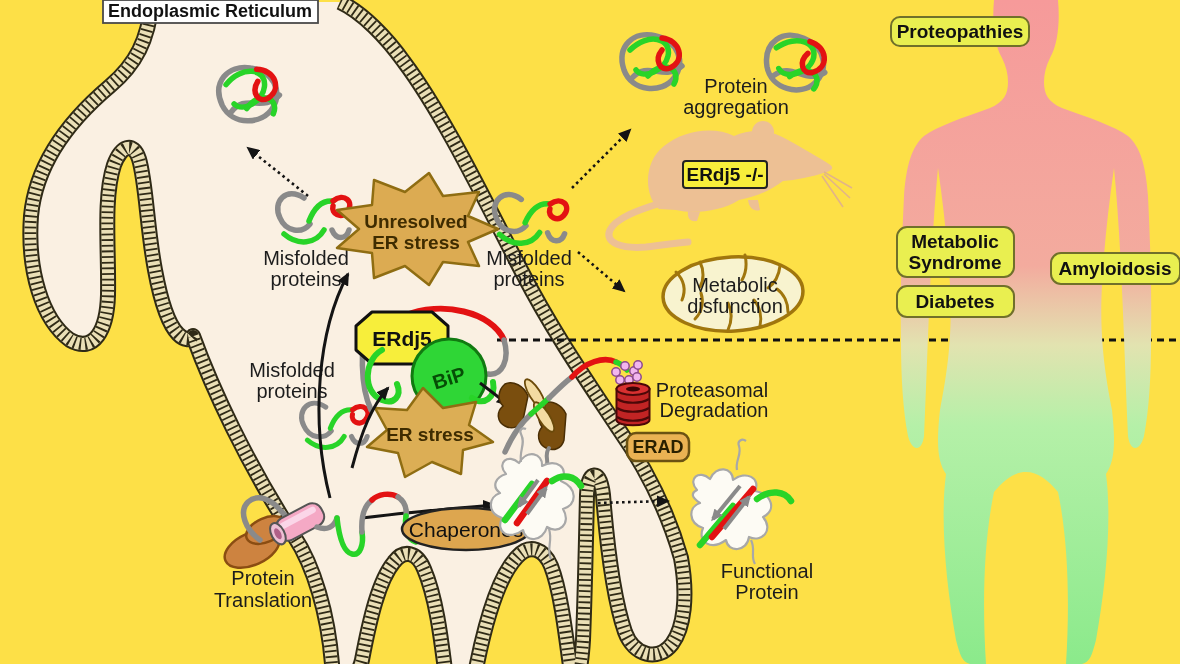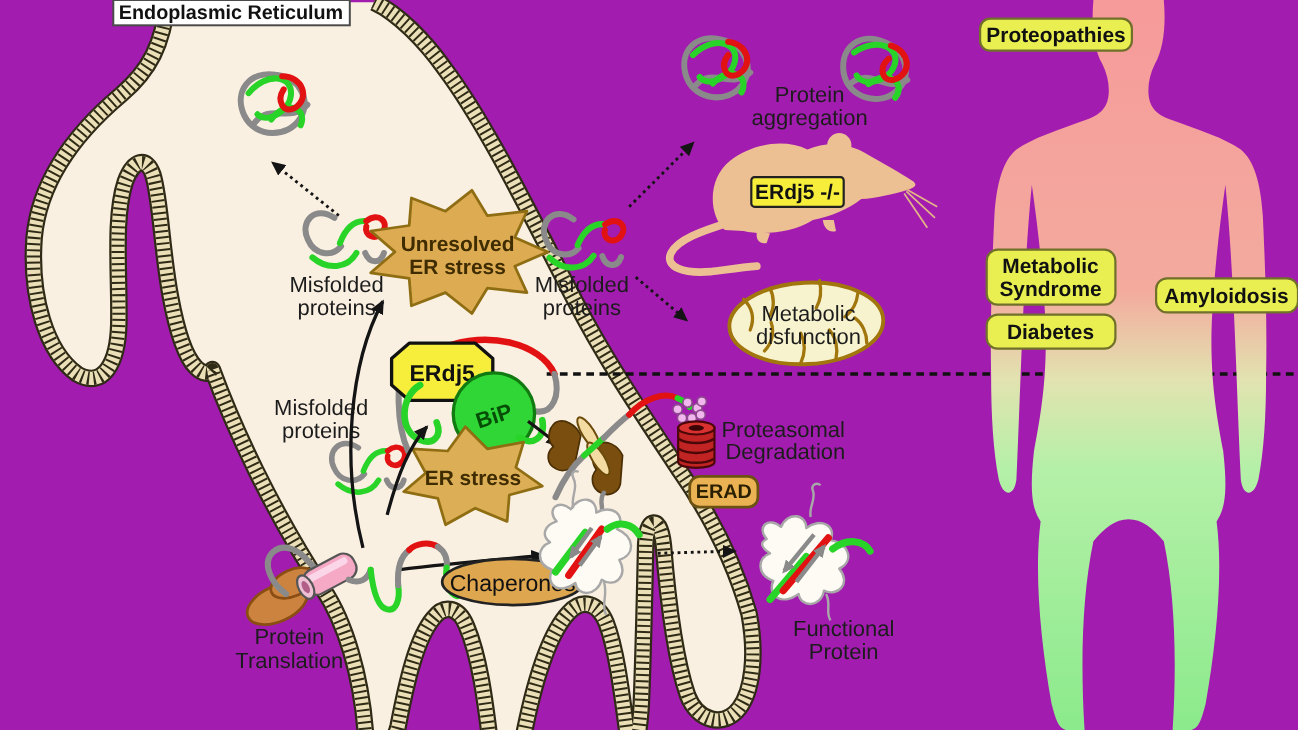--- a/index.html
+++ b/index.html
@@ -1,16 +1,16 @@
 <!DOCTYPE html>
 <html><head>
 <meta charset="utf-8">
 <style>
   html,body{margin:0;padding:0;background:#ffffff;}
-  #stage{position:relative;width:1180px;height:664px;background:#a21caf;overflow:hidden;}
+  #stage{position:relative;width:1180px;height:664px;background:#fde047;overflow:hidden;}
   svg{display:block;}
   text{font-family:"Liberation Sans", sans-serif;}
   .lbl{font-size:20px;fill:#1c1c1c;text-anchor:middle;}
   .badge-t{font-size:19px;font-weight:bold;fill:#111;text-anchor:middle;}
   .star-t{font-size:19px;font-weight:bold;fill:#3f2c00;text-anchor:middle;}
   .box-t{font-size:18px;font-weight:600;fill:#111;text-anchor:middle;}
   .erdj5-t{font-size:21px;font-weight:bold;fill:#111;text-anchor:middle;}
   .bip-t{font-size:20px;font-weight:bold;fill:#064d06;text-anchor:middle;}
   .chap-t{font-size:21px;fill:#111;text-anchor:middle;}
   .erad-t{font-size:18px;font-weight:bold;fill:#2a2000;text-anchor:middle;}

